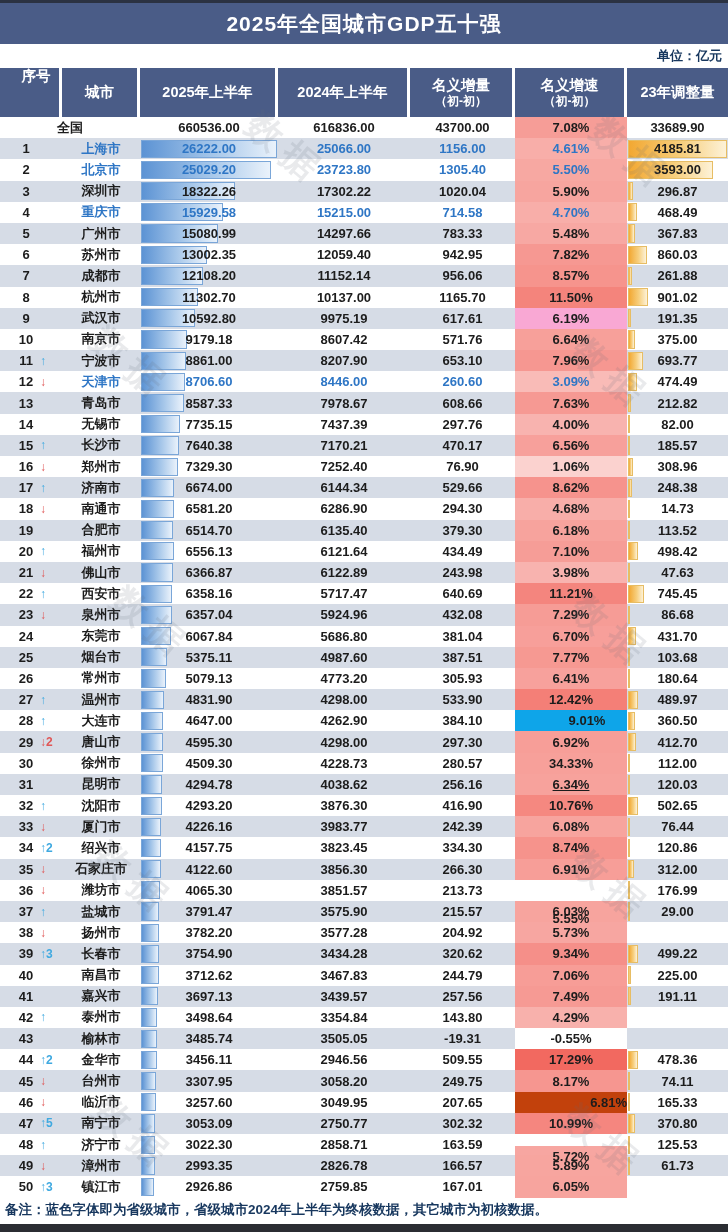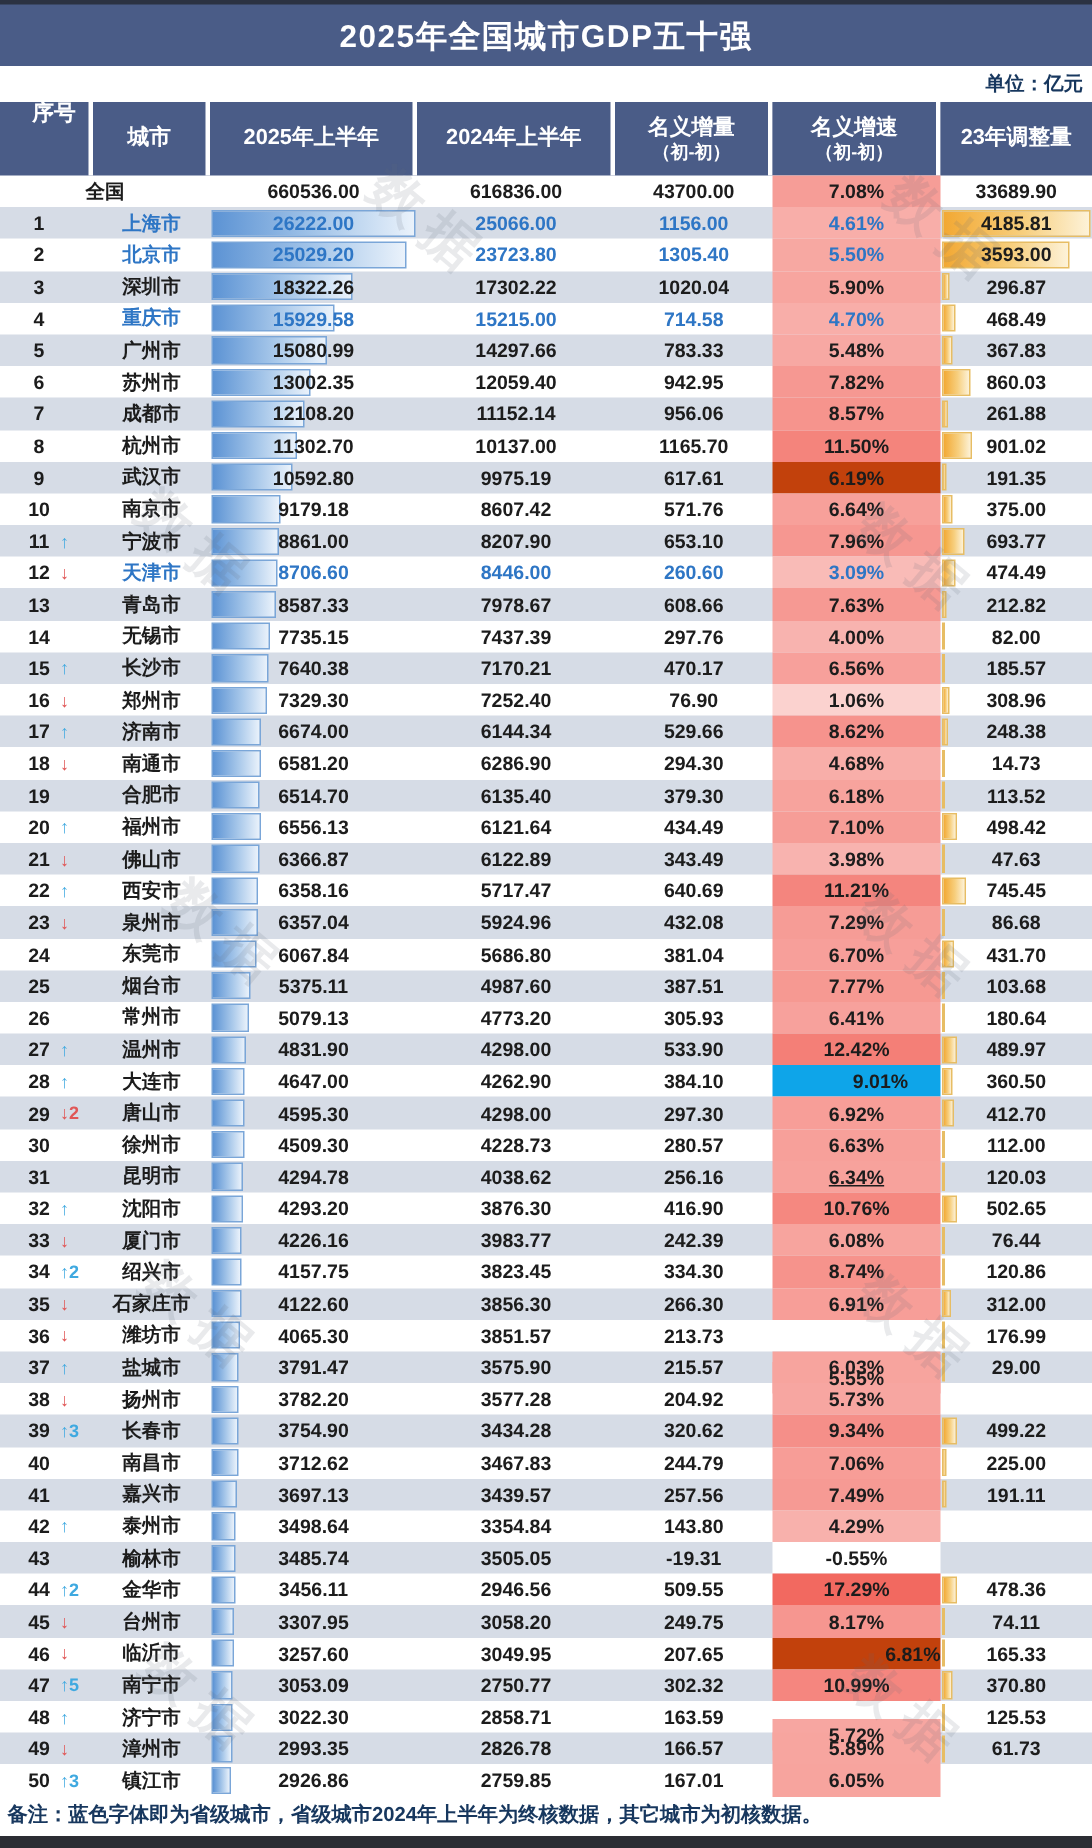--- a/index.html
+++ b/index.html
@@ -317,21 +317,21 @@
         <div class="cell c2">
           <div class="bar" style="width: calc(40.3966% - 2px);"></div>
           <span class="val">10592.80</span>
         </div>
         <div class="cell c3">
           <span class="val">9975.19</span>
         </div>
         <div class="cell c4">
           <span class="val">617.61</span>
         </div>
-        <div class="cell c5" style="background: #c2410c;">
+        <div class="cell c5" style="background: #f9a8d4;">
           <span class="val">6.19%</span>
         </div>
         <div class="cell c6">
           <div class="bar orange" style="width: calc(4.5714% - 2px);"></div>
           <span class="val">191.35</span>
         </div>
       </div>
       <div class="row">
         <div class="cell c0">
           <span class="rank-num">10</span>
@@ -623,21 +623,21 @@
           <span class="val">佛山市</span>
         </div>
         <div class="cell c2">
           <div class="bar" style="width: calc(24.2806% - 2px);"></div>
           <span class="val">6366.87</span>
         </div>
         <div class="cell c3">
           <span class="val">6122.89</span>
         </div>
         <div class="cell c4">
-          <span class="val">343.49</span>
+          <span class="val">243.98</span>
         </div>
         <div class="cell c5" style="background: rgb(248, 179, 175);">
           <span class="val">3.98%</span>
         </div>
         <div class="cell c6">
           <div class="bar orange" style="width: calc(1.13789% - 2px);"></div>
           <span class="val">47.63</span>
         </div>
       </div>
       <div class="row">
@@ -856,21 +856,21 @@
           <div class="bar" style="width: calc(17.1966% - 2px);"></div>
           <span class="val">4509.30</span>
         </div>
         <div class="cell c3">
           <span class="val">4228.73</span>
         </div>
         <div class="cell c4">
           <span class="val">280.57</span>
         </div>
         <div class="cell c5" style="background: rgb(247, 160, 154);">
-          <span class="val">6.63%</span>
+          <span class="val">34.33%</span>
         </div>
         <div class="cell c6">
           <div class="bar orange" style="width: calc(2.67571% - 2px);"></div>
           <span class="val">112.00</span>
         </div>
       </div>
       <div class="row striped">
         <div class="cell c0">
           <span class="rank-num">31</span>
         </div>

